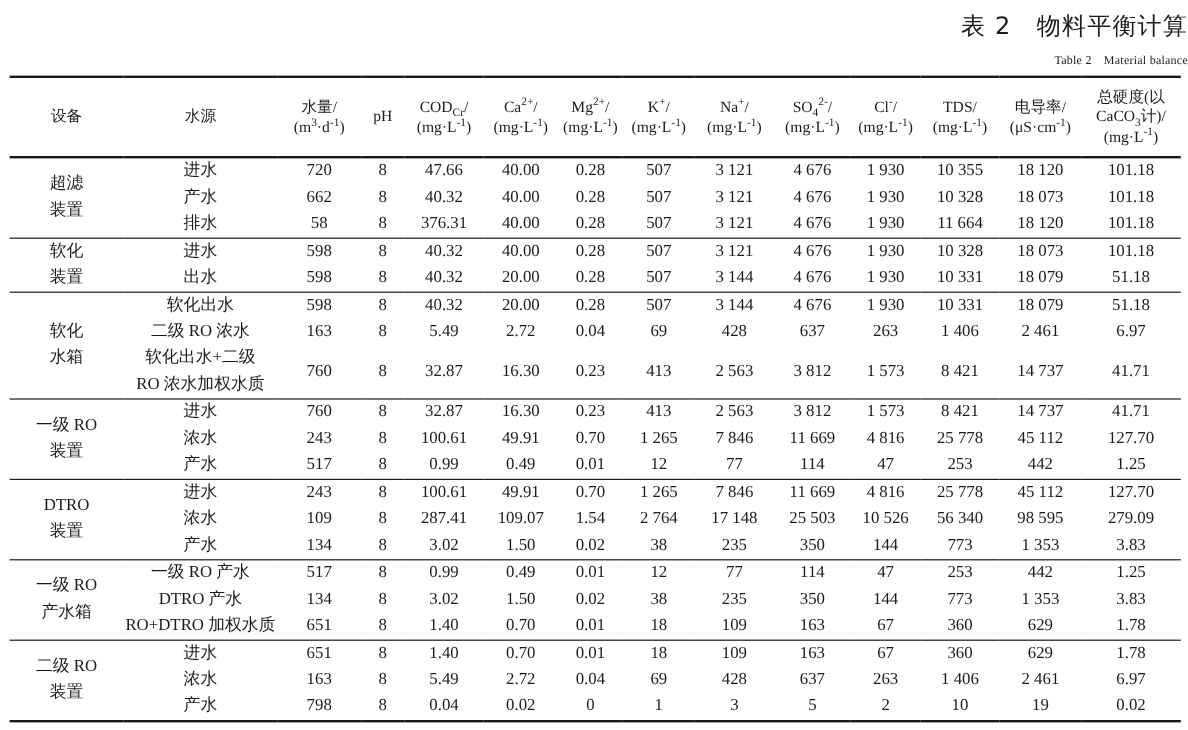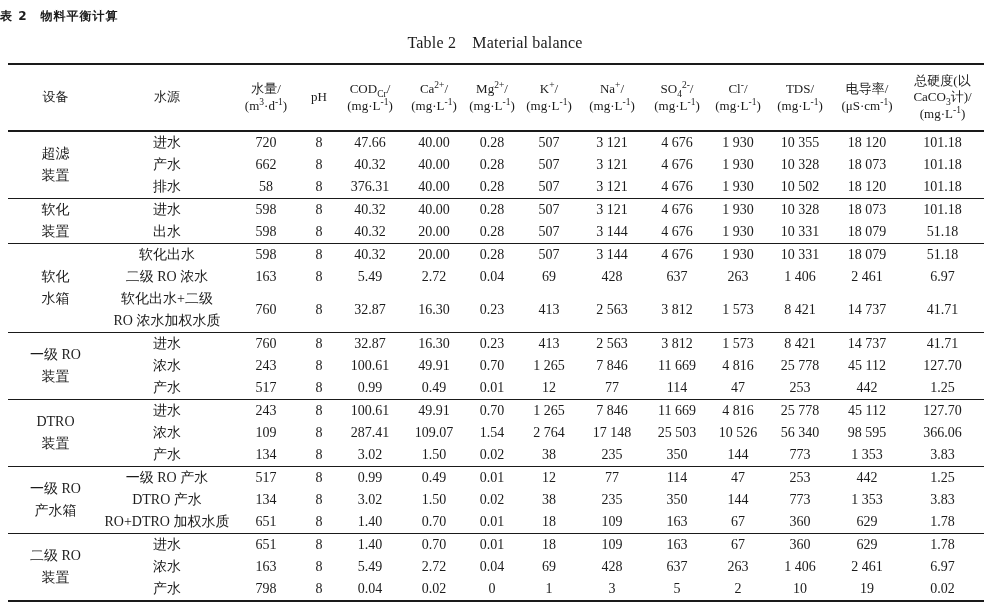--- a/index.html
+++ b/index.html
@@ -2,26 +2,26 @@
 <html><head>
 <meta charset="utf-8">
 <style>
   html,body{margin:0;padding:0;background:#ffffff;}
   .page{
     width:990px;height:608px;position:relative;overflow:hidden;
     background:#ffffff;color:#1b1b1b;
     font-family:"Liberation Serif","DejaVu Serif",serif;
   }
   .title-cn{
-    padding-top:8px;text-align:left;
-    font-weight:700;font-size:12px;letter-spacing:1px;
+    padding-top:8px;text-align:right;
+    font-weight:400;font-size:20px;letter-spacing:1px;
     font-family:"DejaVu Sans","Liberation Sans",sans-serif;
   }
   .title-en{
-    margin-top:8px;text-align:center;font-size:16px;letter-spacing:0.2px;
+    margin-top:8px;text-align:right;font-size:10px;letter-spacing:0.2px;
   }
   table.mb{
     position:absolute;left:8px;top:63px;width:976px;
     border-collapse:collapse;table-layout:fixed;
     border-top:2px solid #1a1a1a;border-bottom:2px solid #1a1a1a;
   }
   table.mb th{
     font-weight:400;font-size:13px;height:65px;padding:0 1px;
     vertical-align:middle;text-align:center;line-height:16.5px;
     border-bottom:2px solid #1a1a1a;
@@ -153,21 +153,21 @@
           <td class="src">排水</td>
           <td>58</td>
           <td>8</td>
           <td>376.31</td>
           <td>40.00</td>
           <td>0.28</td>
           <td>507</td>
           <td>3 121</td>
           <td>4 676</td>
           <td>1 930</td>
-          <td>10 502</td>
+          <td>11 664</td>
           <td>18 120</td>
           <td>101.18</td>
         </tr>
         <tr class="group-start">
           <td rowspan="2" class="equip">软化
 装置</td>
           <td class="src">进水</td>
           <td>598</td>
           <td>8</td>
           <td>40.32</td>
@@ -314,21 +314,21 @@
           <td>8</td>
           <td>287.41</td>
           <td>109.07</td>
           <td>1.54</td>
           <td>2 764</td>
           <td>17 148</td>
           <td>25 503</td>
           <td>10 526</td>
           <td>56 340</td>
           <td>98 595</td>
-          <td>366.06</td>
+          <td>279.09</td>
         </tr>
         <tr>
           <td class="src">产水</td>
           <td>134</td>
           <td>8</td>
           <td>3.02</td>
           <td>1.50</td>
           <td>0.02</td>
           <td>38</td>
           <td>235</td>

